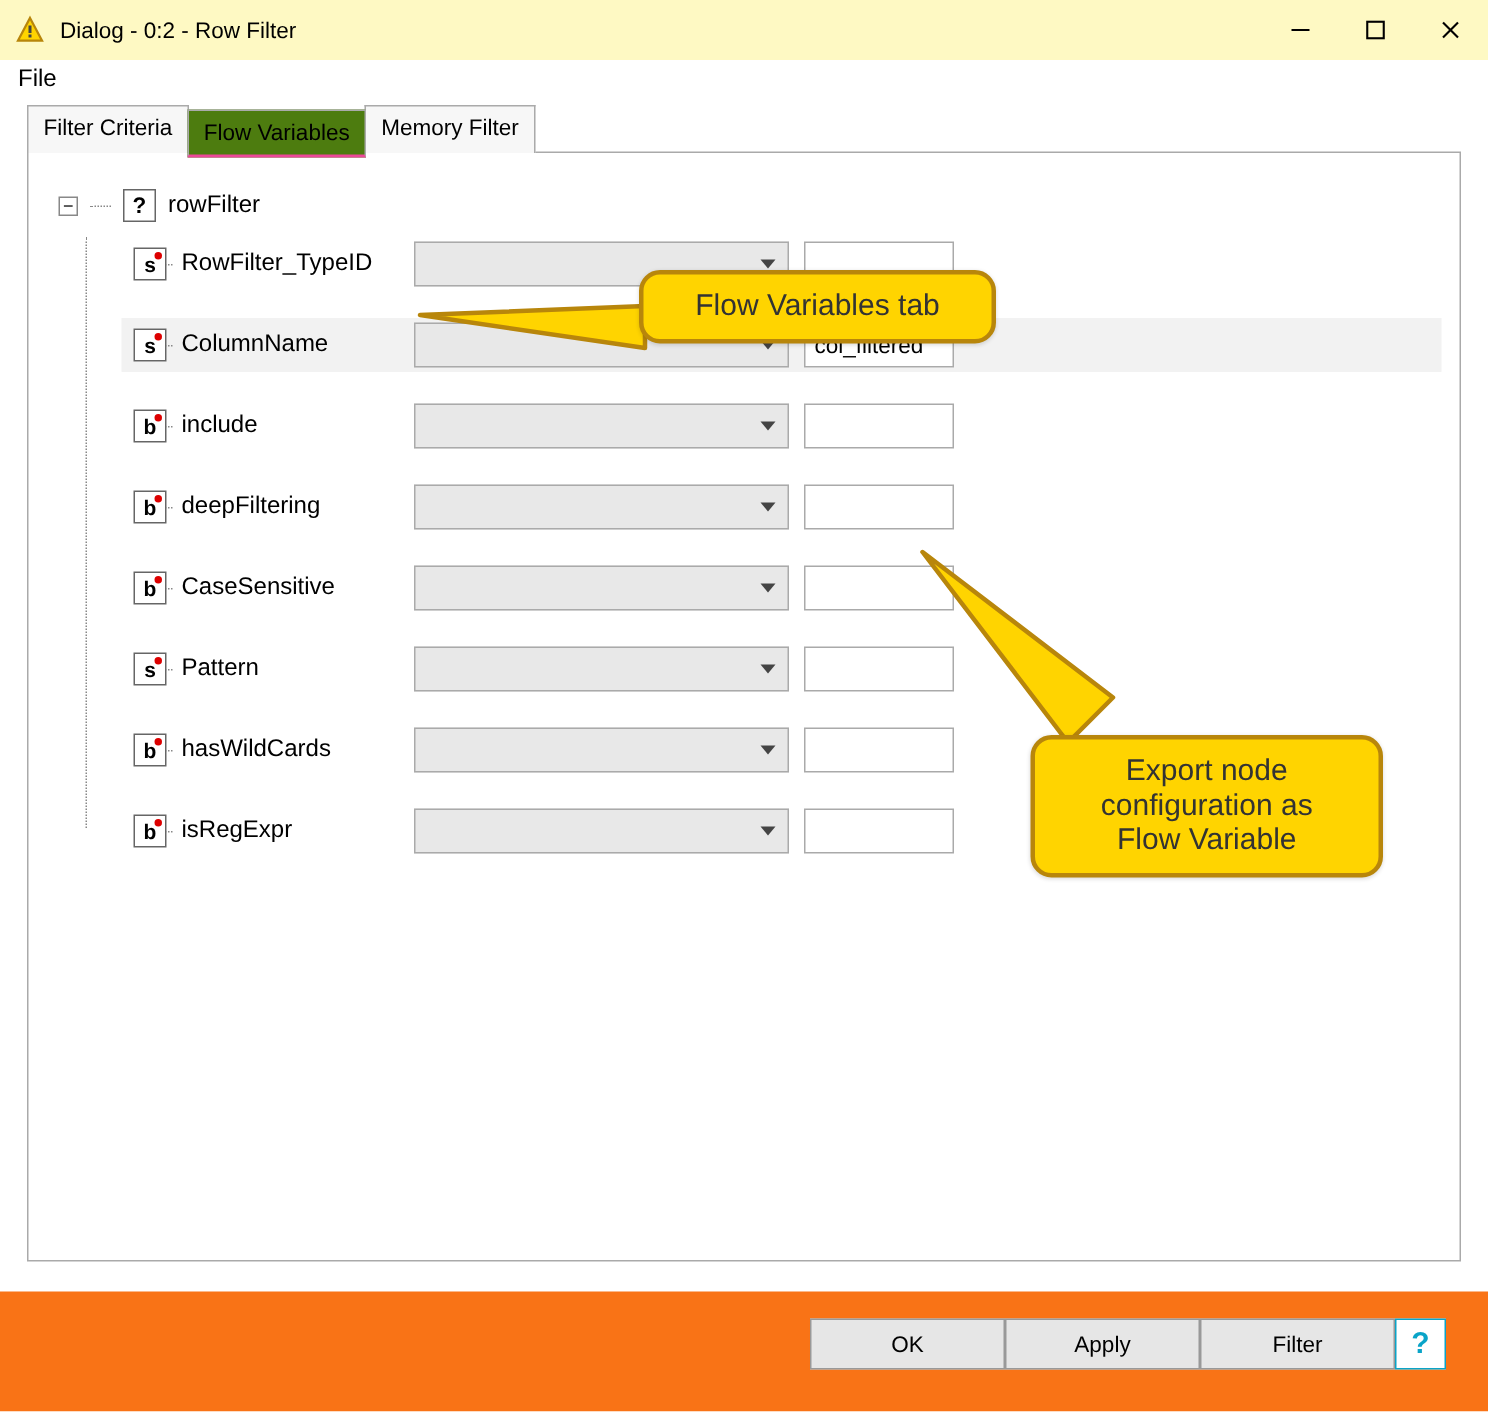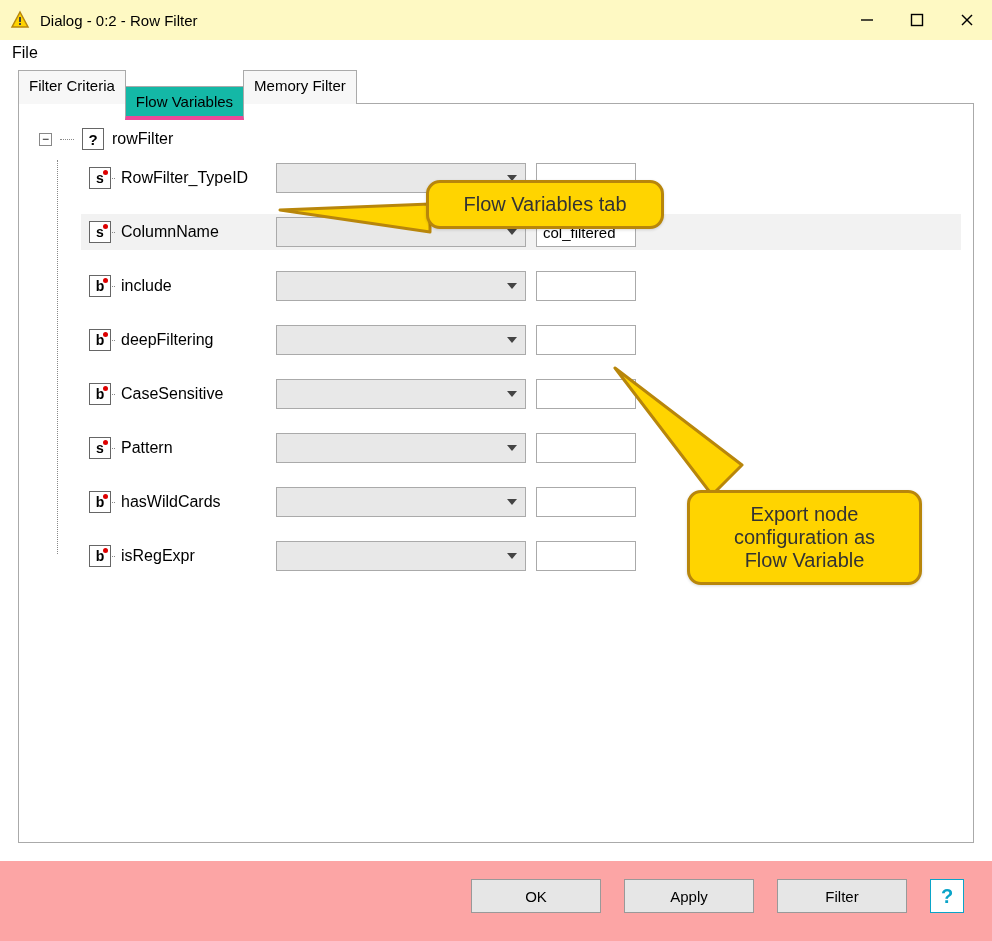--- a/index.html
+++ b/index.html
@@ -34,21 +34,21 @@
   .tabs-wrap { padding: 0 18px; }
   .tabs { display:flex; border-bottom:none; position:relative; z-index:2;}
   .tab {
     padding: 6px 10px 6px 10px;
     border:1px solid #aaa;
     border-bottom:none;
     background:#f7f7f7;
     font-size:15px;
     margin-right:-1px;
   }
-  .tab.active { background:#14b8a6; border-bottom:4px solid #ec4899; position:relative; top:16px;}
+  .tab.active { background:#4d7c0f; border-bottom:2px solid #ec4899; position:relative; top:3px;}
   .panel {
     border:1px solid #aaa;
     margin:-1px 18px 10px 18px;
     background:#fff;
     position:relative;
     z-index:1;
     height:740px;
     padding:24px 20px 20px 20px;
   }
   .tree-root { display:flex; align-items:center; gap:8px; margin-bottom:10px;}
@@ -101,22 +101,22 @@
     width:100px; height:30px; border:1px solid #aaa; background:#fff;
     padding:2px 6px; font-size:15px; font-family:inherit;
   }
   .row.highlight-wrap{
     background:#f2f2f2;
     box-shadow: -8px 0 0 #f2f2f2, 8px 0 0 #f2f2f2;
   }
   .footer{
     position:absolute; left:0; right:0; bottom:0;
     padding:18px 28px 28px 0;
-    display:flex; justify-content:flex-end; gap:23px; align-items:center;
-    background:#fca5a5;
+    display:flex; justify-content:flex-end; gap:0; align-items:center;
+    background:#f97316;
   }
   .btn{
     min-width:130px; height:34px; border:1px solid #999; background:#e6e6e6;
     font-size:15px; display:inline-flex; align-items:center; justify-content:center;
   }
   .help-btn{
     width:34px;height:34px;border:1px solid #0aa4c8;display:inline-flex;
     align-items:center;justify-content:center;color:#0aa4c8;font-weight:bold;
     font-size:20px;background:#fff;
   }

